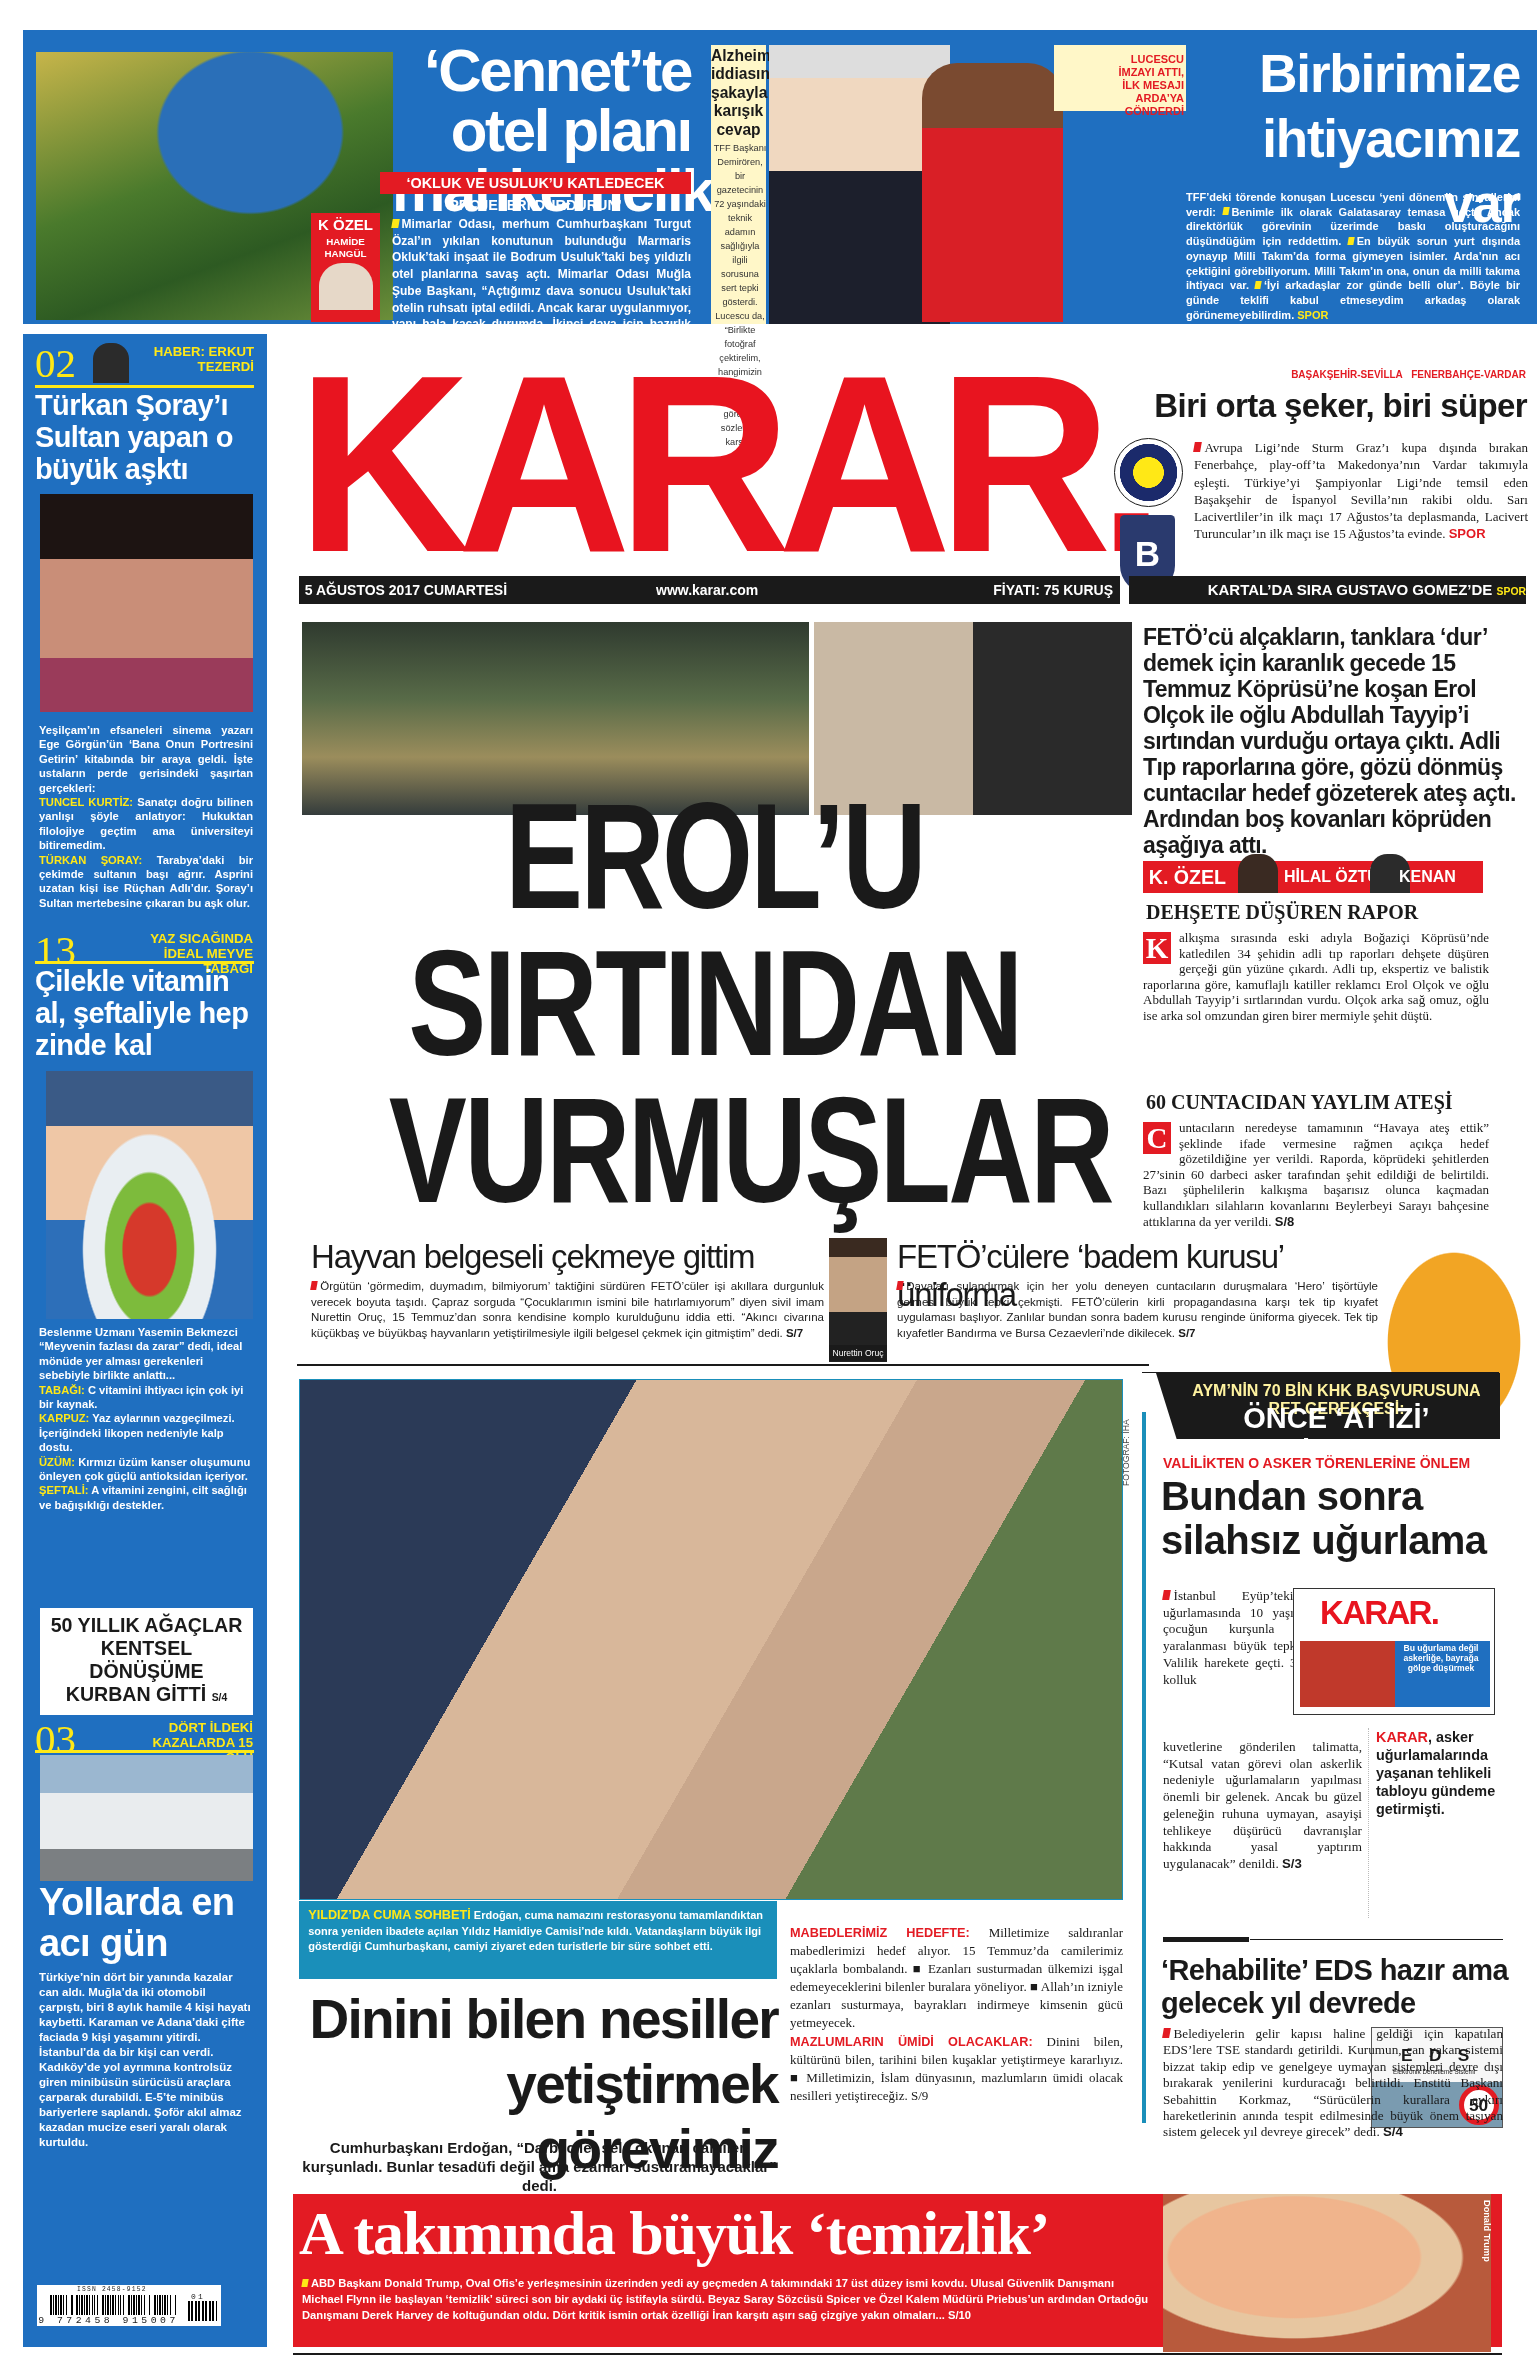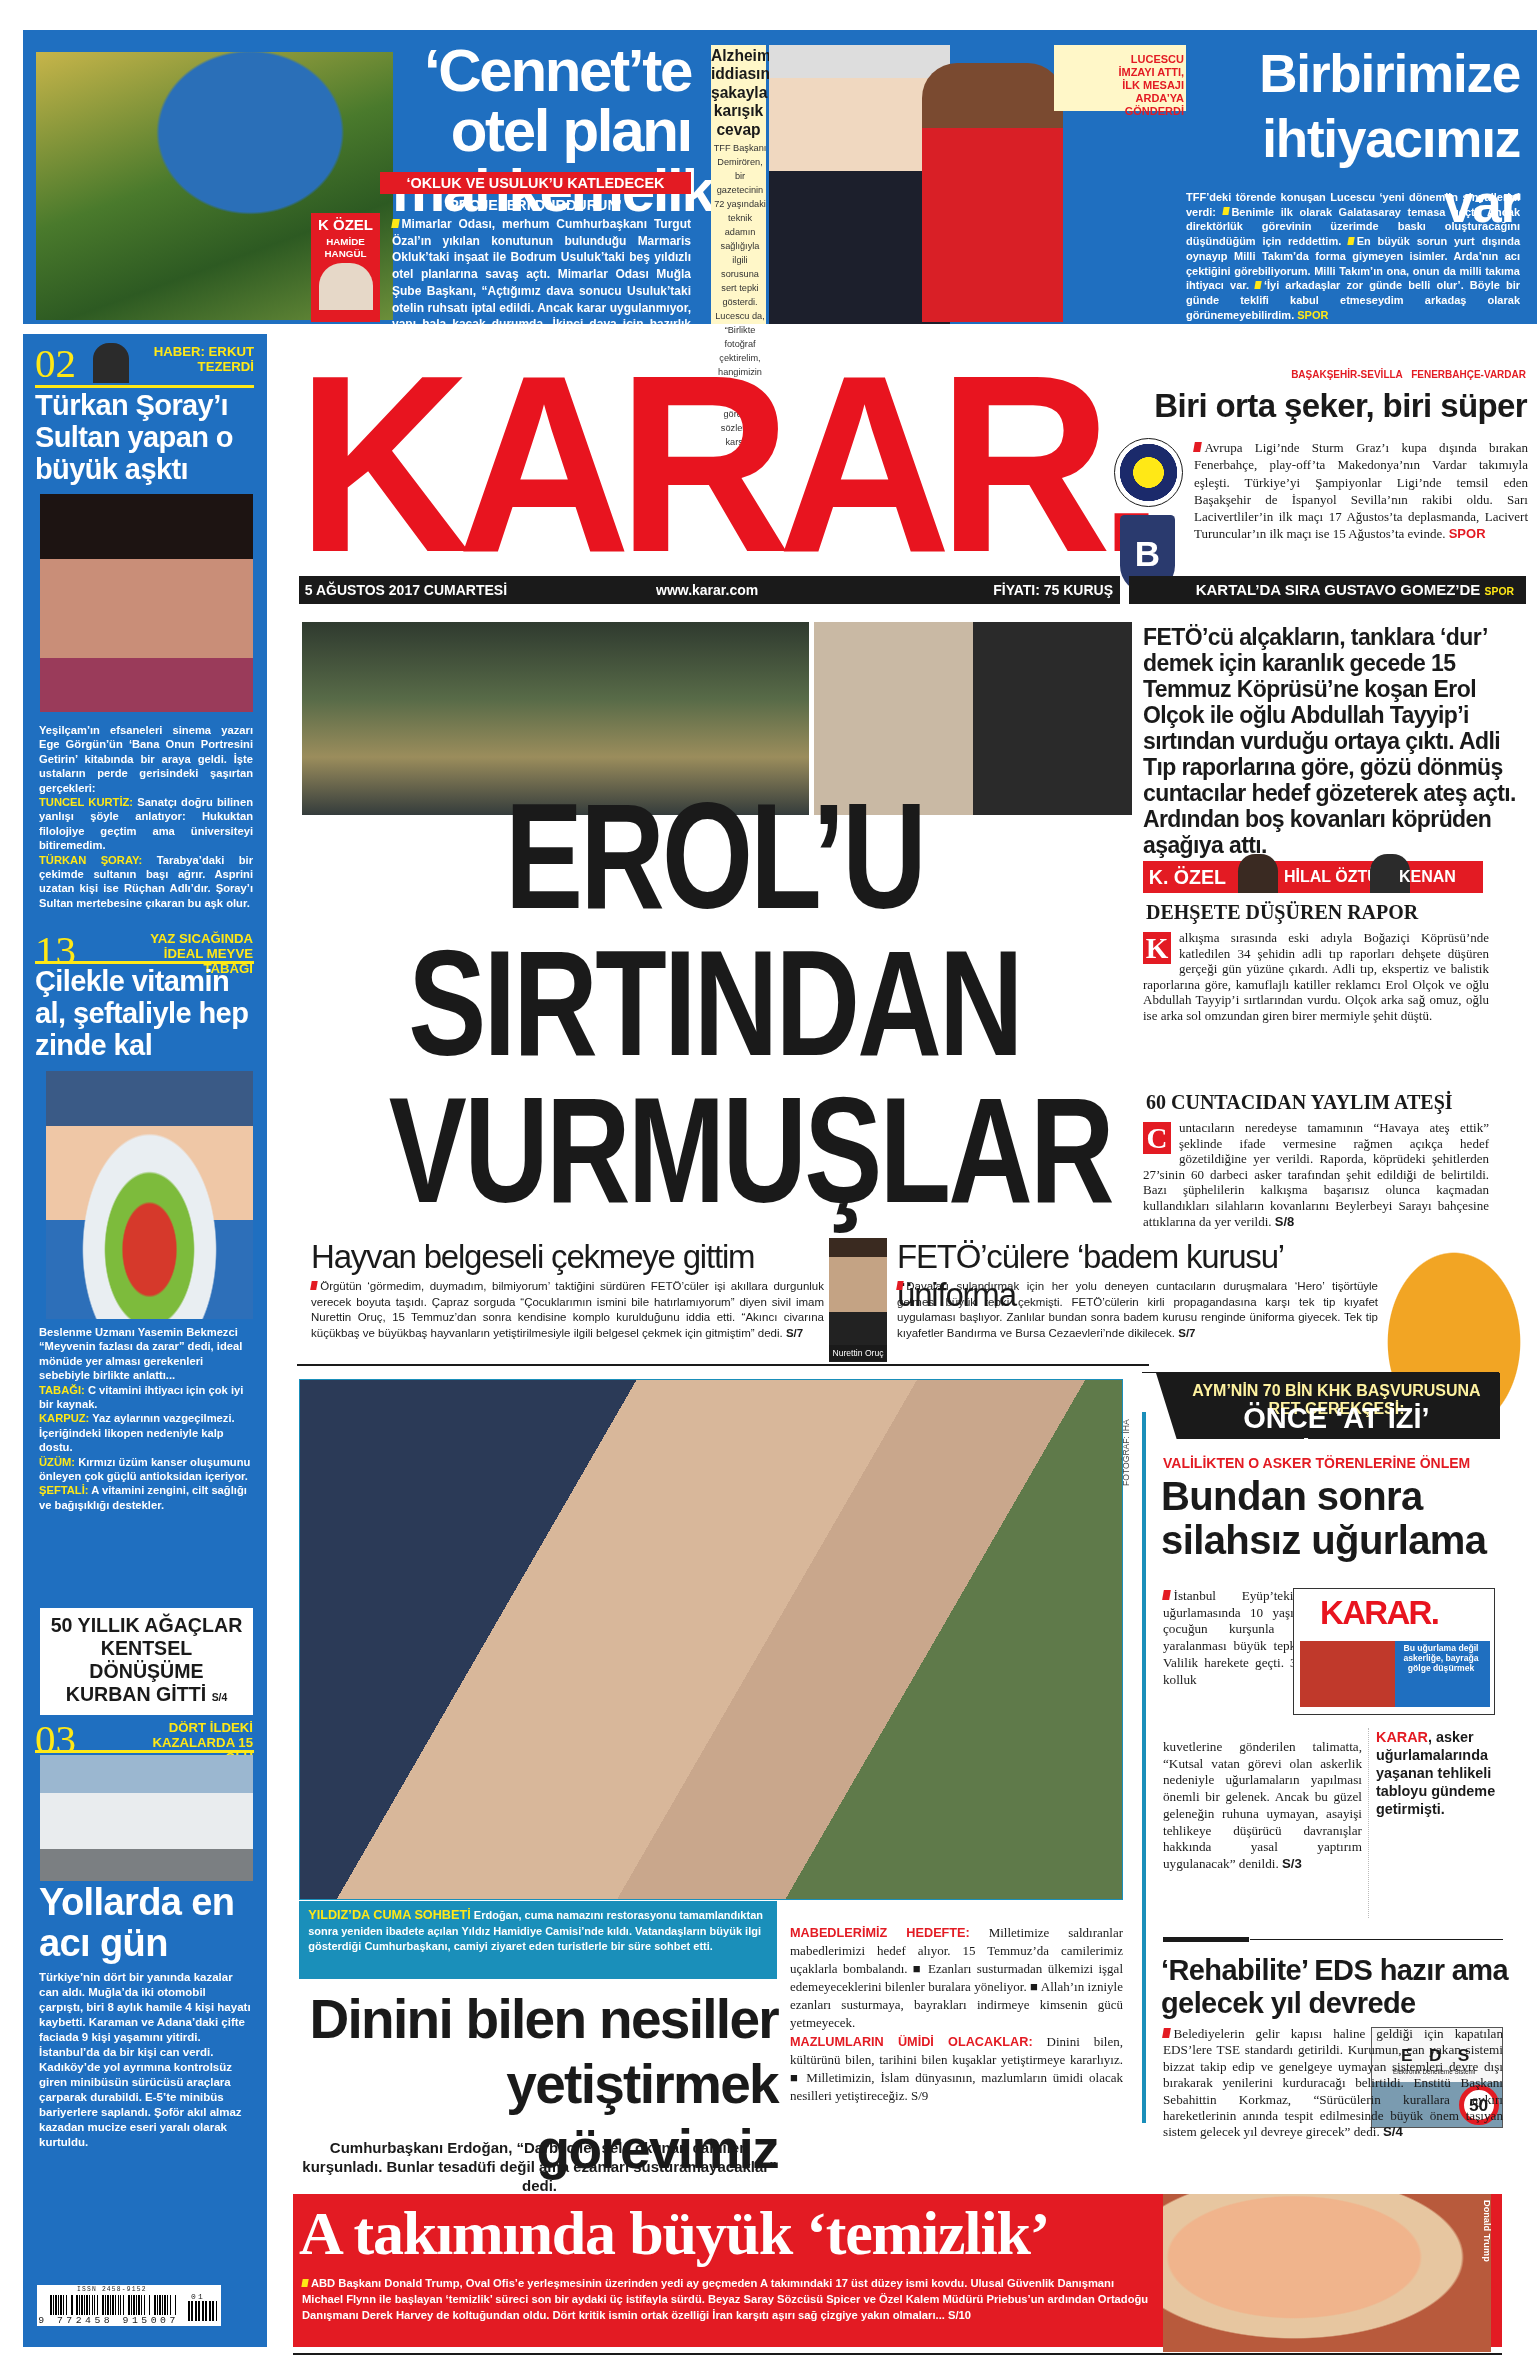--- a/index.html
+++ b/index.html
@@ -51,21 +51,21 @@
   #logo { left: 297px; top: 354px; width: 824px; height: 219px; font-size: 253px; line-height: 219px; color:#e8141f; font-weight: 900; letter-spacing: -14px; transform: scaleX(0.95); transform-origin: left; }
   #dateline { left: 299px; top: 576px; width: 821px; height: 28px; background:#1a1a1a; color:#fff; font-size: 14px; font-weight: 700; line-height: 28px; }
   #dateline span { position:absolute; }
 
   
   #sport-kicker { left: 1129px; top: 369px; width: 397px; font-size: 10px; color:#e31b23; text-align: right; font-weight:700; }
   #sport-title { left: 1112px; top: 386px; width: 415px; font-size: 33px; line-height: 40px; text-align: right; font-weight: 900; letter-spacing: -0.6px; }
   #fb-logo { left: 1114px; top: 438px; width: 69px; height: 69px; border-radius: 50%; border: 1.7px solid #1a1a1a; background: radial-gradient(circle, #ffe816 0 32%, #1b2a6b 33% 60%, #fff 61%); }
   #bsk-logo { left: 1120px; top: 515px; width: 55px; height: 78px; background: #2a3a6e; border-radius: 4.6px 4.6px 28px 28px; color:#fff; font-size: 35px; text-align: center; line-height: 78px; font-weight: 900; }
   #sport-body { left: 1194px; top: 439px; width: 334px; font-size: 13px; line-height: 17.3px; }
-  #kartal-bar { left: 1129px; top: 576px; width: 397px; height: 28px; background:#1a1a1a; color:#fff; font-size: 15px; line-height: 28px; text-align: right; padding-right: 12px; font-weight: 700; }
+  #kartal-bar { left: 1129px; top: 576px; width: 397px; height: 28px; background:#1a1a1a; color:#fff; font-size: 15px; line-height: 28px; text-align: right; padding-right: 0; font-weight: 700; }
 
   
   #tank-photo { left: 302px; top: 622px; width: 507px; height: 193px; background: linear-gradient(180deg,#2f3a2f 0%,#586b48 40%,#9b8d5c 70%,#343c3c 100%); }
   #olcok-photo { left: 814px; top: 622px; width: 318px; height: 193px; background: linear-gradient(90deg,#c9b9a4 0 50%, #2a2a2a 50% 100%); }
   #big-head { left: 297px; top: 783px; width: 835px; font-size: 150px; line-height: 147px; font-weight: 900; text-align: center; letter-spacing: -3.5px; color:#1a1a1a; transform: scaleX(0.78); transform-origin: center top; }
   #feto-lead { left: 1143px; top: 624px; width: 383px; font-size: 23px; line-height: 26px; font-weight: 900; letter-spacing: -0.6px; }
   #ozel-bar { left: 1143px; top: 861px; width: 340px; height: 32px; background:#e31b23; color:#fff; font-size: 16px; font-weight:700; line-height: 32px; }
   #ozel-bar span { position:absolute; }
   .section-serif { font-family: "Liberation Serif", serif; font-weight: 700; font-size: 20px; line-height: 23px; }
   .body-serif { font-family: "Liberation Serif", serif; font-size: 13px; line-height: 15.6px; text-align: justify; }

